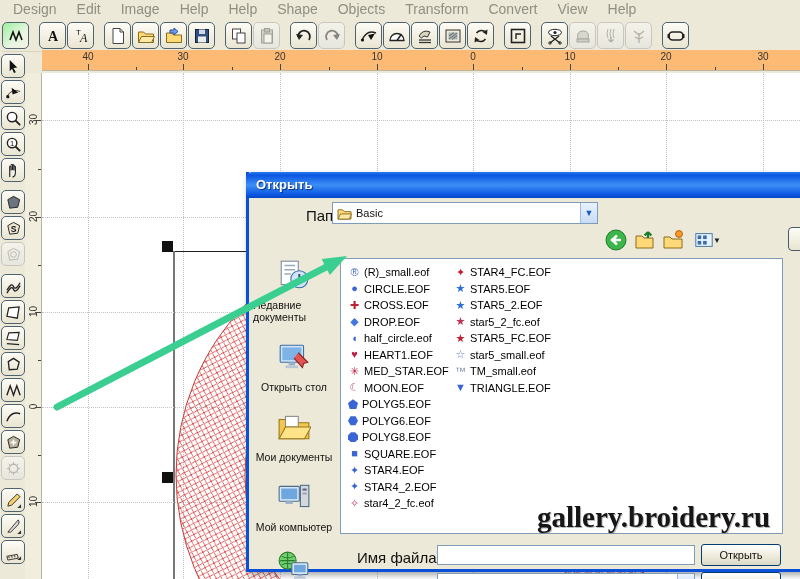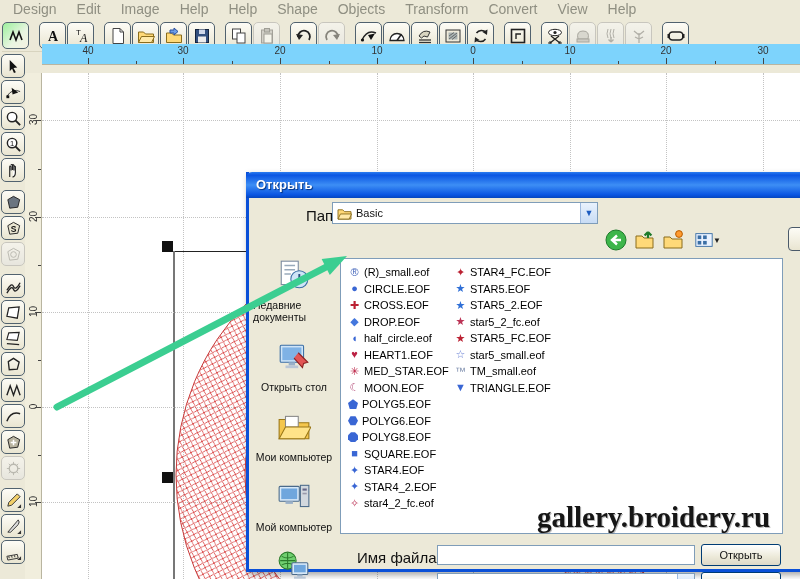--- a/index.html
+++ b/index.html
@@ -26,22 +26,22 @@
   #lefttools { position:absolute; left:0; top:54px; width:26px; height:525px;
     display:flex; flex-direction:column; align-items:center; }
   .ltbtn { width:24px; height:24px; border:1px solid #51626f; border-radius:5px;
     background:linear-gradient(180deg,#fdfcf6,#e9e5d1); display:flex; align-items:center;
     justify-content:center; margin-bottom:2px; }
   .ltbtn svg { width:17px; height:17px; }
   .ltbtn.disabled { border-color:#a8a695; opacity:.5; filter:grayscale(1); }
   .ltbtn.gap { margin-top:6px; }
 
   
-  #hruler { position:absolute; left:42px; top:44px; width:758px; height:21px;
-    background:#7dd3fc; border-bottom:1px solid #b9b5a0; }
+  #hruler { position:absolute; left:42px; top:50px; width:758px; height:21px;
+    background:#fdba74; border-bottom:1px solid #b9b5a0; }
   .hrlab { position:absolute; top:1px; font-size:10px; color:#333; transform:translateX(-50%); }
   .hrtick { position:absolute; bottom:0; width:1px; height:6px; background:#444; }
   .hrtick.minor { height:3px; }
   #vruler { position:absolute; left:25px; top:73px; width:17px; height:506px;
     background:#f1eedd; border-right:1px solid #b9b5a0; }
   .vrlab { position:absolute; left:0px; font-size:10px; color:#333;
     transform:rotate(-90deg); transform-origin:center; width:17px; text-align:center; }
   .vrtick { position:absolute; right:0; height:1px; width:6px; background:#444; }
   .vrtick.minor { width:3px; }
   #ruler-corner { position:absolute; left:25px; top:52px; width:17px; height:21px; background:#ece9d8; }
@@ -531,21 +531,21 @@
               <path d="M20 12 l9 9 -4 1 -1 4 -8 -9" fill="#e25555" stroke="#8a2020"></path>
             </svg></span>
           <div class="plabel">Открыть стол</div>
         </div>
         <div class="place">
           <span><svg viewBox="0 0 32 32">
               <path d="M2 9 h10 l3 3 h15 v15 h-28 z" fill="#f4c64d" stroke="#9a7716"></path>
               <rect x="8" y="6" width="12" height="10" fill="#fff" stroke="#888"></rect>
               <path d="M2 27 l6 -11 h24 l-6 11 z" fill="#ffe389" stroke="#9a7716"></path>
             </svg></span>
-          <div class="plabel">Мои компьютер</div>
+          <div class="plabel">Мои документы</div>
         </div>
         <div class="place">
           <span><svg viewBox="0 0 32 32">
               <rect x="2" y="6" width="19" height="14" rx="1" fill="#d7e8f8" stroke="#4a6a8a"></rect>
               <rect x="4" y="8" width="15" height="10" fill="#6fa6dd"></rect>
               <rect x="8" y="20" width="7" height="2.5" fill="#9ab0c8"></rect>
               <rect x="22" y="5" width="8" height="20" fill="#d2d8de" stroke="#4a6a8a"></rect>
               <rect x="24" y="8" width="4" height="2" fill="#668"></rect>
               <rect x="24" y="12" width="4" height="1.5" fill="#99a"></rect>
             </svg></span>

